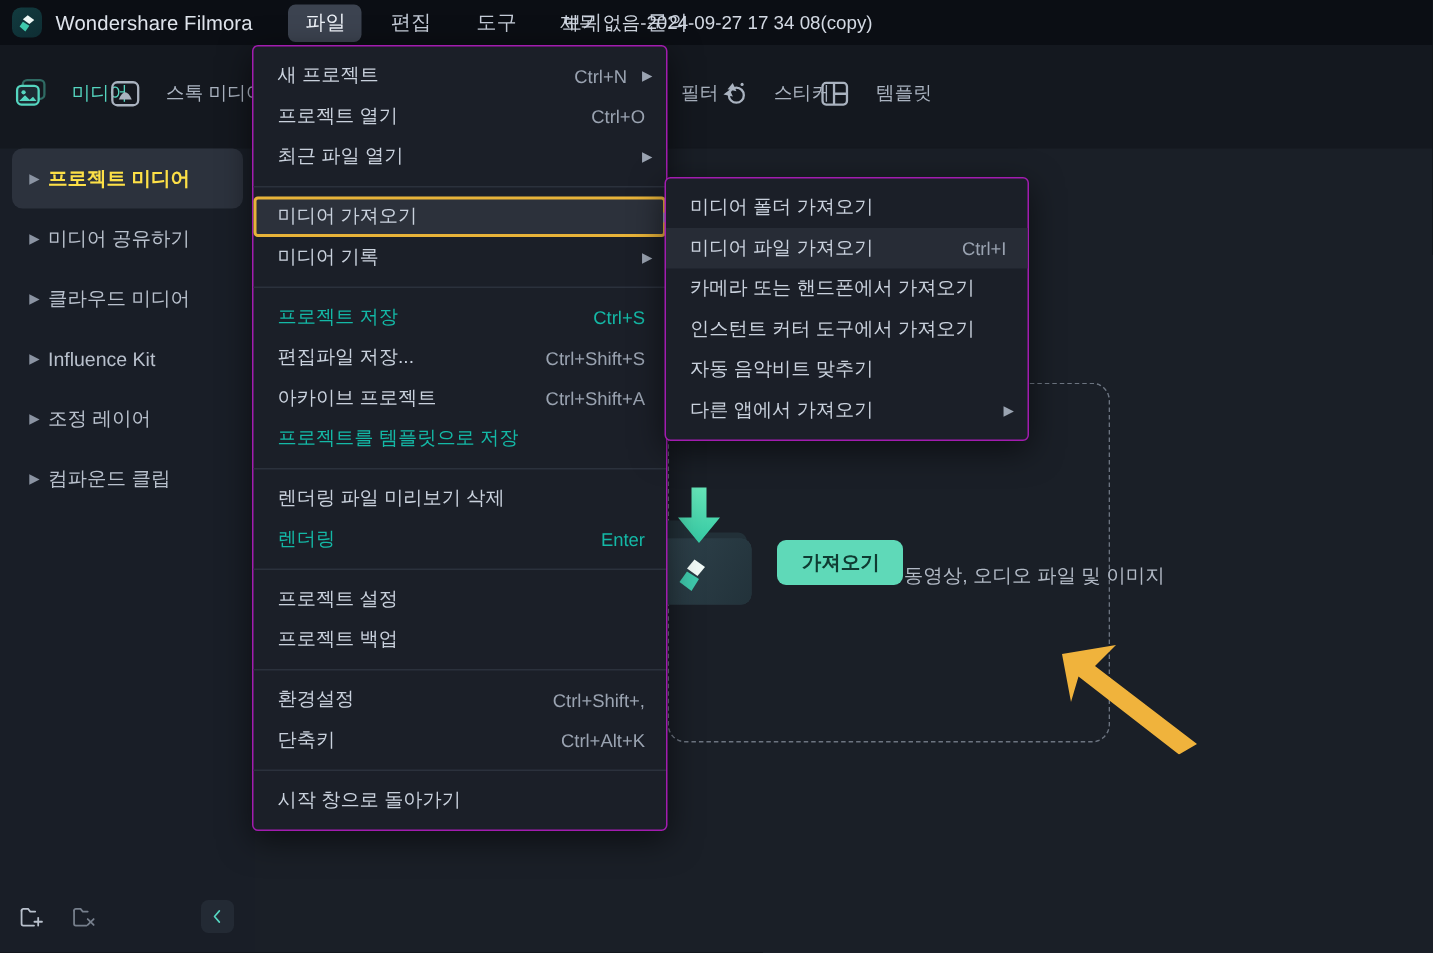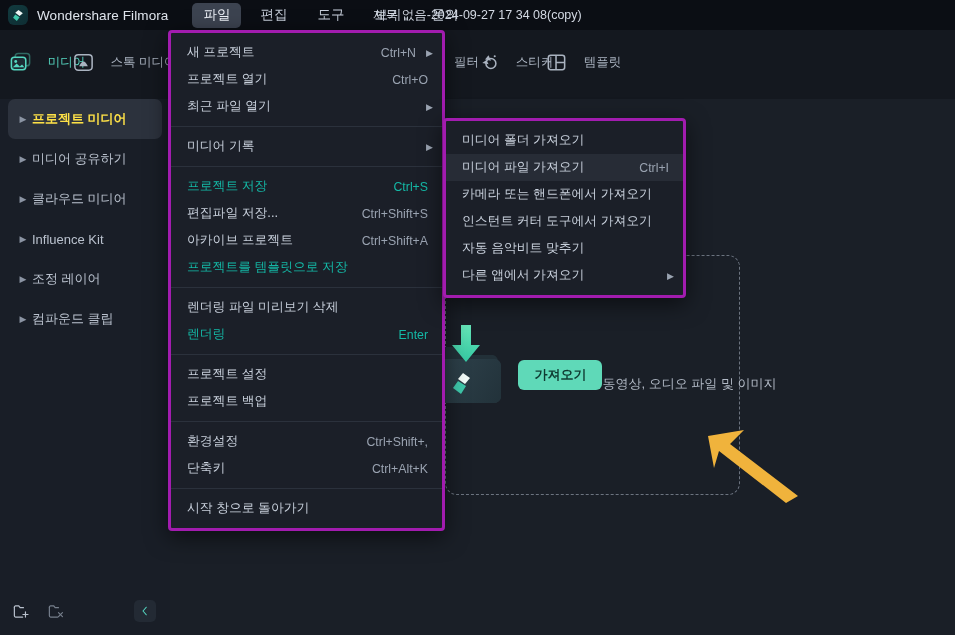--- a/index.html
+++ b/index.html
@@ -105,21 +105,21 @@
     background: #5fd9b8; color: #0f3b32; font-size: 13px; font-weight: bold;
     padding: 6px 16px; border-radius: 6px; border: none; cursor: default;
     white-space: nowrap;
   }
   .dz-caption { margin-top: 18px; font-size: 13px; color: #b2bac6; white-space: nowrap; }
 
   .big-arrow { position: absolute; left: 700px; top: 418px; pointer-events: none; }
 
   
   .menu {
-    position: absolute; background: #1b1f28; border: 3px solid #a21caf;
+    position: absolute; background: #1b1f28; border: 1px solid #a21caf;
     border-radius: 4px; padding: 6px 0;
     box-shadow: 0 6px 22px rgba(0,0,0,.55);
   }
   #file-menu { left: 168px; top: 30px; width: 277px; }
   #sub-menu  { left: 443px; top: 118px; width: 243px; }
   .mi {
     position: relative; height: 27px; display: flex; align-items: center;
     padding: 0 12px 0 16px; cursor: default;
   }
   .mi .label { font-size: 12.8px; color: #c9d1dd; white-space: nowrap; }
@@ -340,20 +340,24 @@
       <span class="label">프로젝트 열기</span>
       <span class="sc">Ctrl+O</span>
     </div>
     <div class="mi">
       <span class="label">최근 파일 열기</span>
       <span class="arw">▶</span>
     </div>
 
     <div class="sep"></div>
 
+    <div class="mi boxed">
+      <span class="label">미디어 가져오기</span>
+      <span class="arw" style="right:-5px">▶</span>
+    </div>
     <div class="mi">
       <span class="label">미디어 기록</span>
       <span class="arw">▶</span>
     </div>
 
     <div class="sep"></div>
 
     <div class="mi dis">
       <span class="label">프로젝트 저장</span>
       <span class="sc">Ctrl+S</span>

